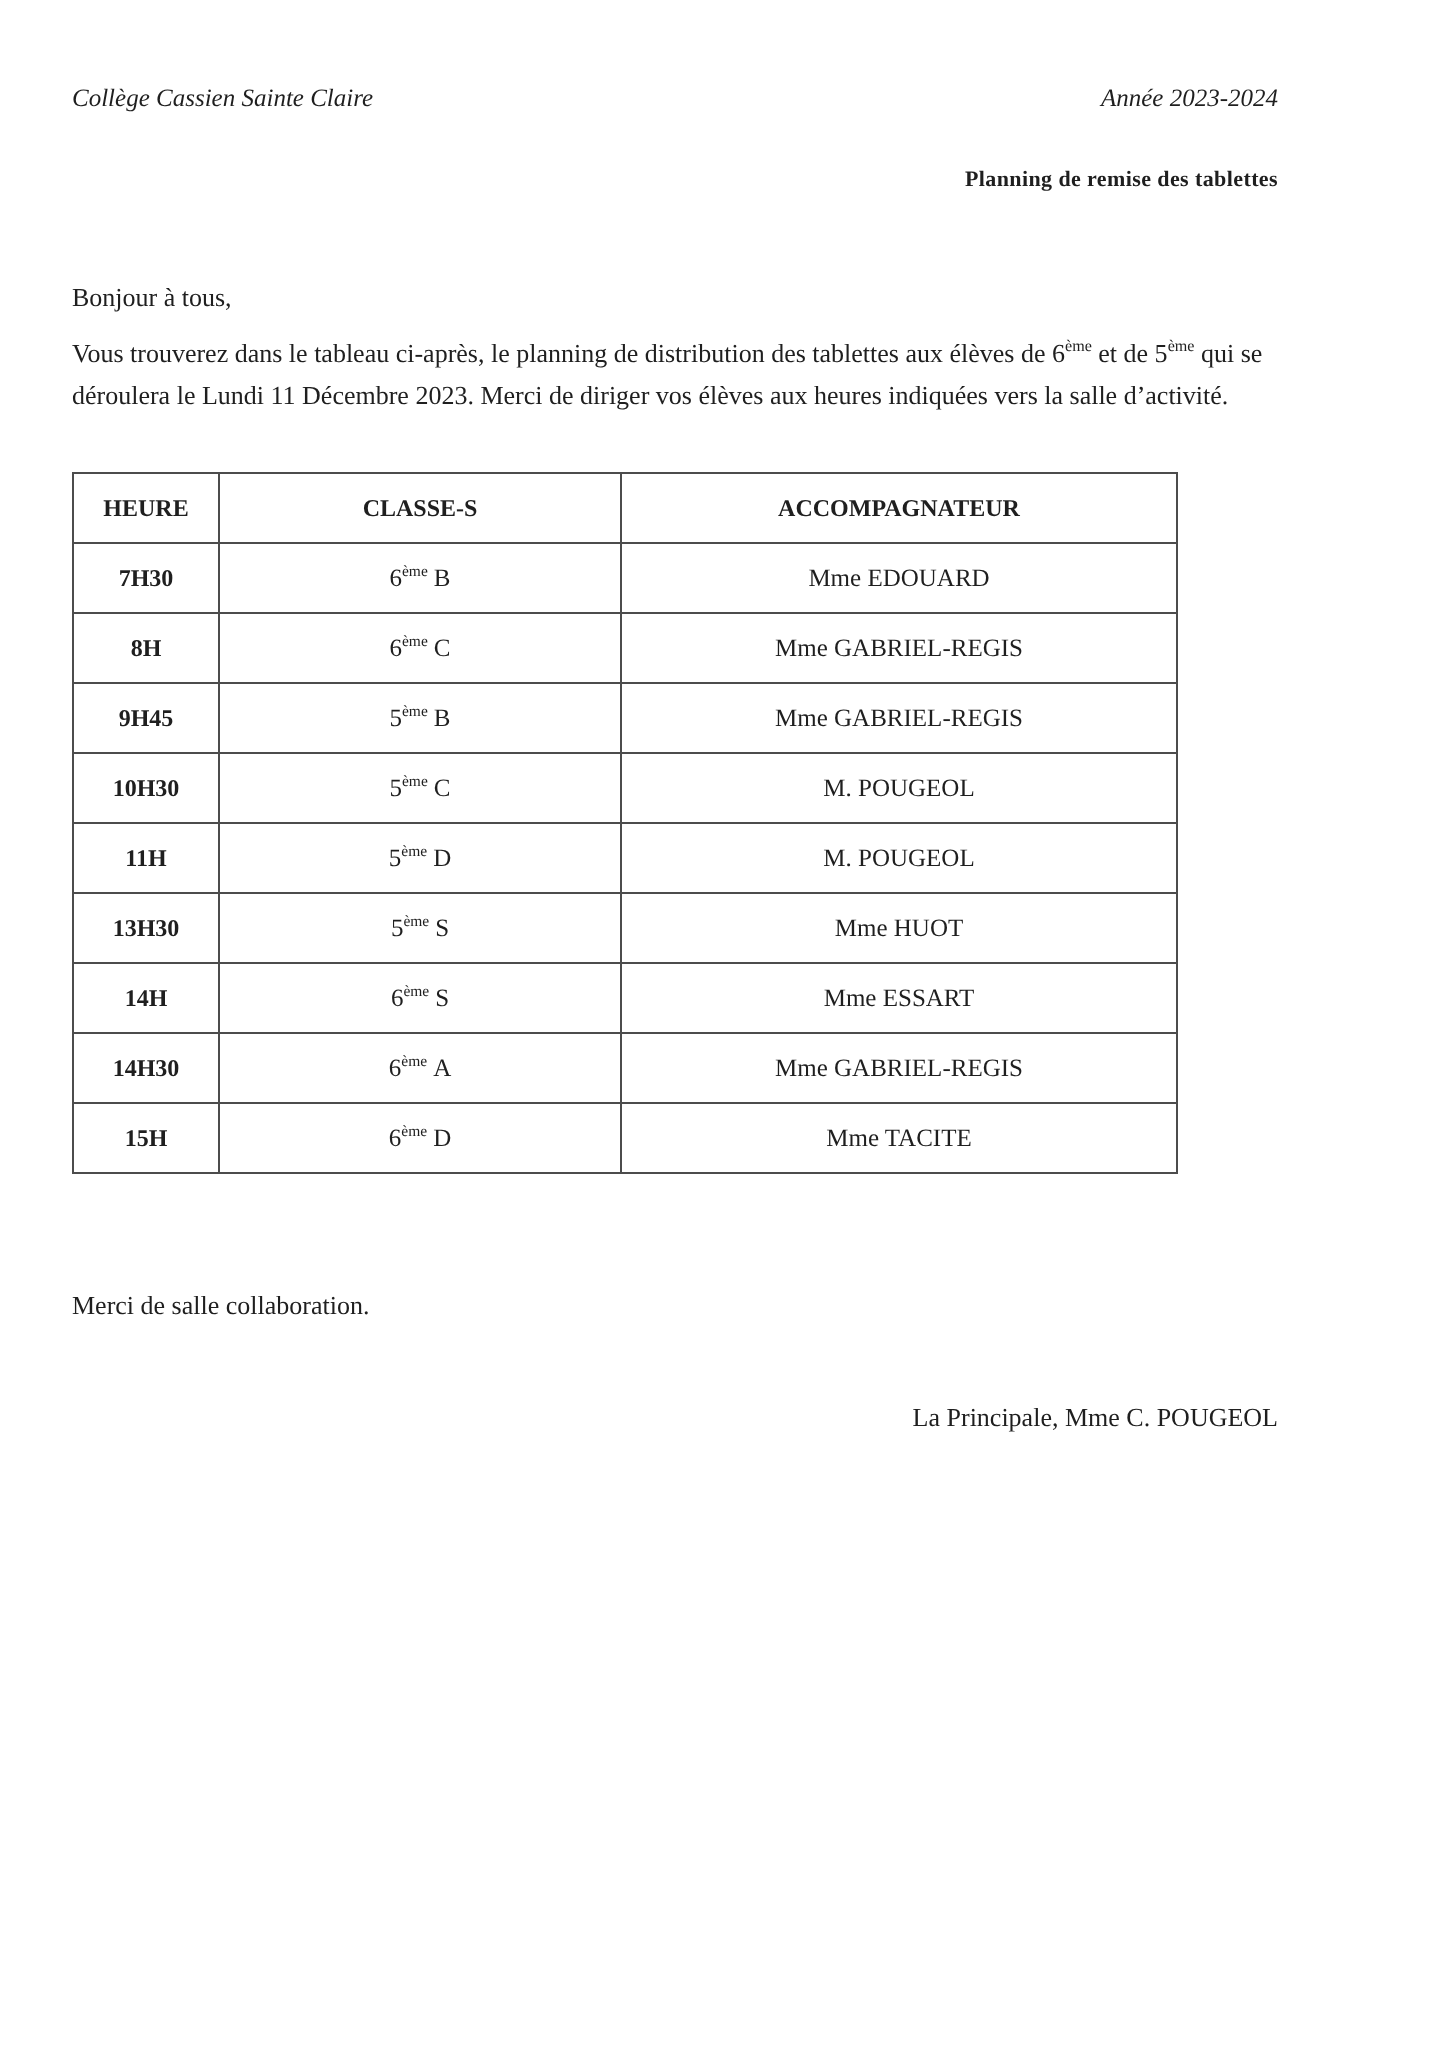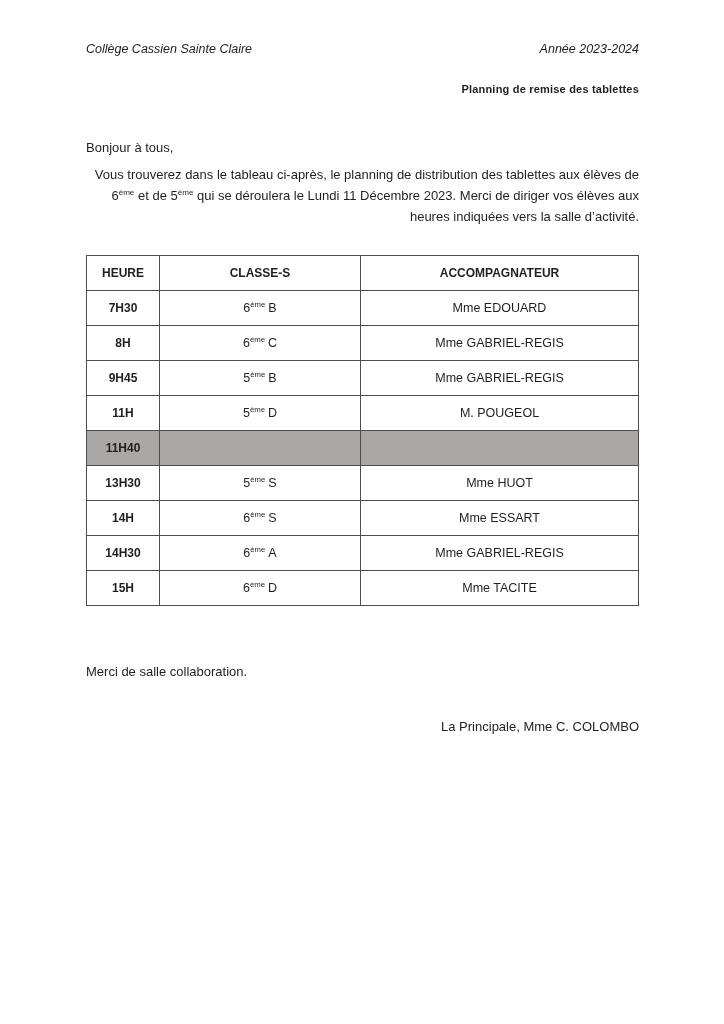--- a/index.html
+++ b/index.html
@@ -7,22 +7,22 @@
     padding: 0;
     background: #e9e9e9;
   }
   .page {
     position: relative;
     width: 724px;
     height: 1024px;
     margin: 0 auto;
     background: #ffffff;
     box-sizing: border-box;
-    padding: 42px 85px 0 86px;
-    font-family: Liberation Sans, sans-serif;
+    padding: 42px 85px 0 36px;
+    font-family: Liberation Serif, serif;
     color: #1f1f1f;
     font-size: 13px;
     overflow: hidden;
   }
   .doc-header {
     display: flex;
     justify-content: space-between;
     align-items: baseline;
     font-style: italic;
     font-size: 12.5px;
@@ -33,21 +33,21 @@
     font-size: 11px;
     font-weight: bold;
     letter-spacing: 0.2px;
   }
   .greeting {
     margin: 45px 0 0 0;
   }
   .intro {
     margin: 9px 0 0 0;
     line-height: 21px;
-    text-align: right;
+    text-align: left;
   }
   sup {
     font-size: 0.62em;
     vertical-align: super;
     line-height: 0;
   }
   table.schedule {
     margin-top: 28px;
     width: 552px;
     border-collapse: collapse;
@@ -131,28 +131,28 @@
     <td class="heure">8H</td>
     <td class="classe"><span>6</span><sup>ème</sup><span class="classe-letter">C</span></td>
     <td class="accomp">Mme GABRIEL-REGIS</td>
   </tr>
         <tr>
     <td class="heure">9H45</td>
     <td class="classe"><span>5</span><sup>ème</sup><span class="classe-letter">B</span></td>
     <td class="accomp">Mme GABRIEL-REGIS</td>
   </tr>
         <tr>
+    <td class="heure">10H30</td>
+    <td class="classe"><span>5</span><sup>ème</sup><span class="classe-letter">C</span></td>
+    <td class="accomp">M. POUGEOL</td>
+  </tr>
+        <tr>
     <td class="heure">11H</td>
     <td class="classe"><span>5</span><sup>ème</sup><span class="classe-letter">D</span></td>
     <td class="accomp">M. POUGEOL</td>
-  </tr>
-        <tr class="shaded">
-    <td class="heure">11H40</td>
-    <td class="classe"><span></span><sup></sup><span class="classe-letter"></span></td>
-    <td class="accomp"></td>
   </tr>
         <tr>
     <td class="heure">13H30</td>
     <td class="classe"><span>5</span><sup>ème</sup><span class="classe-letter">S</span></td>
     <td class="accomp">Mme HUOT</td>
   </tr>
         <tr>
     <td class="heure">14H</td>
     <td class="classe"><span>6</span><sup>ème</sup><span class="classe-letter">S</span></td>
     <td class="accomp">Mme ESSART</td>
@@ -165,15 +165,15 @@
         <tr>
     <td class="heure">15H</td>
     <td class="classe"><span>6</span><sup>ème</sup><span class="classe-letter">D</span></td>
     <td class="accomp">Mme TACITE</td>
   </tr>
       </tbody>
   </table>
 
   <p class="closing">Merci de salle collaboration.</p>
 
-  <p class="signature">La Principale, Mme C. COLOMBO</p>
+  <p class="signature">La Principale, Mme C. POUGEOL</p>
 
 </div>
 
 </body></html>

